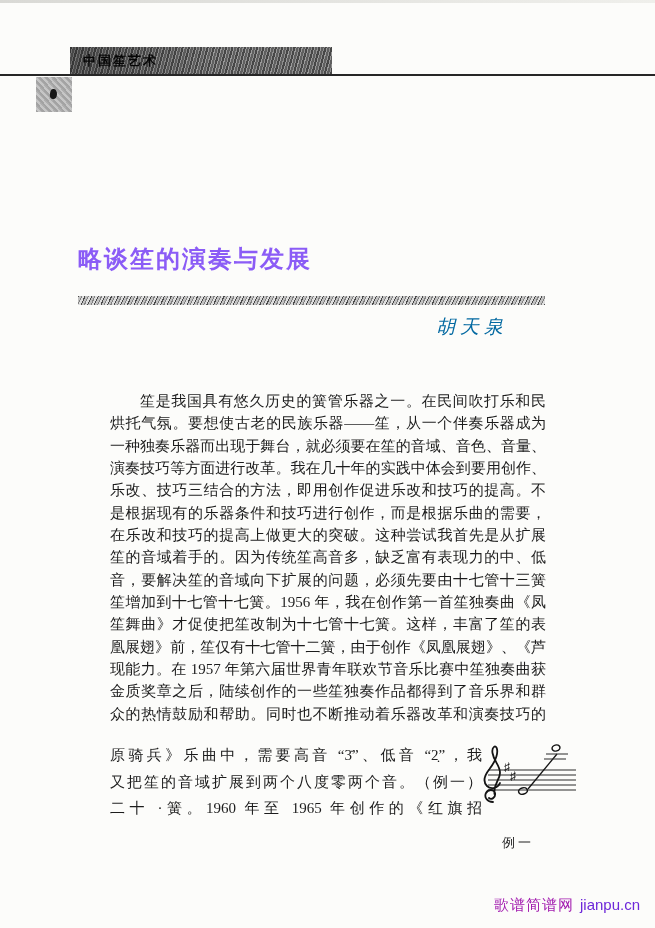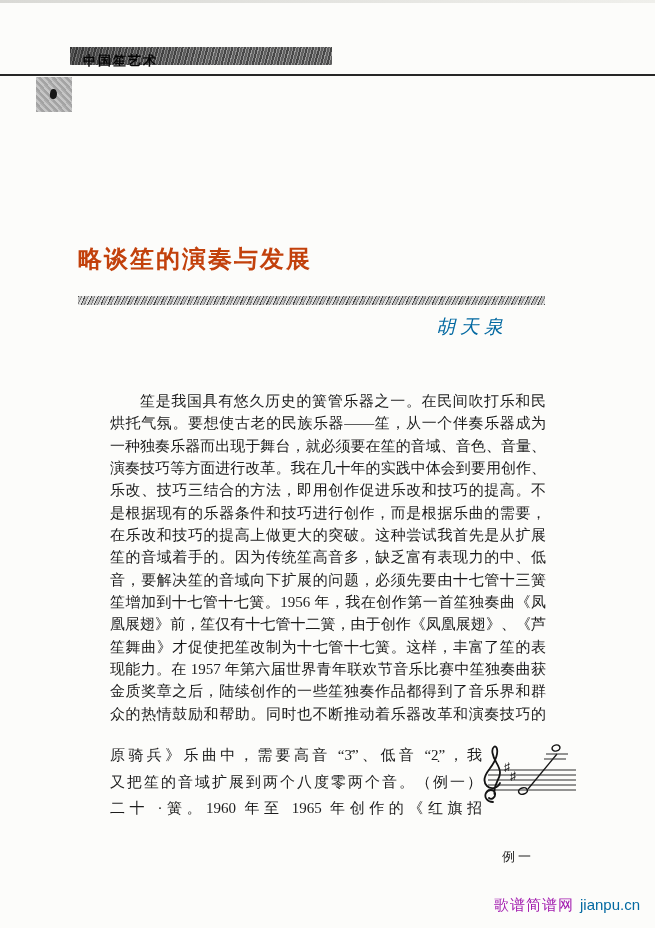--- a/index.html
+++ b/index.html
@@ -11,21 +11,21 @@
     font-family: "Liberation Serif", "DejaVu Serif", serif;
     color: #1c1c1c;
     overflow: hidden;
   }
   .top-edge {
     position: absolute; left: 0; top: 0; width: 655px; height: 3px;
     background: linear-gradient(to right, #d9d9d5, #efefeb);
   }
   
   .header-band {
-    position: absolute; left: 70px; top: 47px; width: 262px; height: 18px;
+    position: absolute; left: 70px; top: 47px; width: 262px; height: 28px;
     background:
       linear-gradient(to right, rgba(15,15,15,0.30), rgba(15,15,15,0) 55%),
       repeating-linear-gradient(105deg, #474747 0 2px, #9a9a9a 2px 3px, #5f5f5f 3px 5px, #8e8e8e 5px 6px);
   }
   .band-label {
     display: inline-block;
     font-family: "Liberation Sans", "DejaVu Sans", sans-serif;
     font-weight: 700; font-size: 13px; line-height: 28px;
     padding-left: 13px; letter-spacing: 2px; color: #060606;
   }
@@ -39,21 +39,21 @@
     background: repeating-linear-gradient(48deg, #a3a3a3 0 2px, #c6c6c6 2px 4px, #aeaeae 4px 5px);
   }
   .tab-mark {
     position: absolute; left: 14px; top: 12px; width: 7px; height: 10px;
     background: #161616; border-radius: 45% 55% 50% 50%;
     transform: rotate(8deg);
   }
   .title {
     position: absolute; left: 78px; top: 243px; margin: 0;
     font-family: "Liberation Sans", "DejaVu Sans", sans-serif;
-    font-size: 24px; font-weight: 700; letter-spacing: 2px; color: #c2410c;
+    font-size: 24px; font-weight: 700; letter-spacing: 2px; color: #8b5cf6;
   }
   .title-hatch {
     position: absolute; left: 78px; top: 296px; width: 467px; height: 9px;
     background: repeating-linear-gradient(115deg, #3a3a3a 0 1px, #bdbdbd 1px 3px, #757575 3px 4px, #dcdcdc 4px 6px);
     opacity: .92;
   }
   .author {
     position: absolute; left: 436px; top: 314px; width: 100px;
     font-size: 19px; font-style: italic; letter-spacing: 5px; color: #0369a1;
   }
@@ -71,30 +71,30 @@
     font-size: 15px; line-height: 26.5px;
     text-align: justify; text-align-last: justify;
   }
   .indent { text-indent: 2em; margin-top: 12px; }
   
   .music-figure {
     position: absolute; left: 478px; top: 740px; width: 130px; margin: 0;
   }
   .music-figure svg { display: block; }
   .music-figure figcaption {
-    margin: 36px 0 0 24px; font-size: 13px; letter-spacing: 3px; color: #222;
+    margin: 22px 0 0 24px; font-size: 13px; letter-spacing: 3px; color: #222;
   }
   
   .watermark {
     position: absolute; left: 494px; top: 896px;
     font-family: "Liberation Sans", "DejaVu Sans", sans-serif;
     font-size: 15px; white-space: nowrap;
   }
   .watermark .name { color: #a21caf; letter-spacing: 1px; }
-  .watermark .url  { color: #0369a1; margin-left: 6px; }
+  .watermark .url  { color: #6d28d9; margin-left: 6px; }
 </style>
 </head>
 <body>
 
 <div class="page">
 
   <div class="top-edge"></div>
 
   <div class="header-band">
     <span class="band-label">中国笙艺术</span>
@@ -116,22 +116,22 @@
     <div class="line indent">笙是我国具有悠久历史的簧管乐器之一。在民间吹打乐和民</div>
     <div class="line">烘托气氛。要想使古老的民族乐器——笙，从一个伴奏乐器成为</div>
     <div class="line">一种独奏乐器而出现于舞台，就必须要在笙的音域、音色、音量、</div>
     <div class="line">演奏技巧等方面进行改革。我在几十年的实践中体会到要用创作、</div>
     <div class="line">乐改、技巧三结合的方法，即用创作促进乐改和技巧的提高。不</div>
     <div class="line">是根据现有的乐器条件和技巧进行创作，而是根据乐曲的需要，</div>
     <div class="line">在乐改和技巧的提高上做更大的突破。这种尝试我首先是从扩展</div>
     <div class="line">笙的音域着手的。因为传统笙高音多，缺乏富有表现力的中、低</div>
     <div class="line">音，要解决笙的音域向下扩展的问题，必须先要由十七管十三簧</div>
     <div class="line">笙增加到十七管十七簧。1956 年，我在创作第一首笙独奏曲《凤</div>
+    <div class="line">笙舞曲》才促使把笙改制为十七管十七簧。这样，丰富了笙的表</div>
     <div class="line">凰展翅》前，笙仅有十七管十二簧，由于创作《凤凰展翅》、《芦</div>
-    <div class="line">笙舞曲》才促使把笙改制为十七管十七簧。这样，丰富了笙的表</div>
     <div class="line">现能力。在 1957 年第六届世界青年联欢节音乐比赛中笙独奏曲获</div>
     <div class="line">金质奖章之后，陆续创作的一些笙独奏作品都得到了音乐界和群</div>
     <div class="line">众的热情鼓励和帮助。同时也不断推动着乐器改革和演奏技巧的</div>
   </div>
 
   <div class="wrapped-lines">
     <div class="line">原骑兵》乐曲中，需要高音 “3̇”、低音 “2̣”，我</div>
     <div class="line">又把笙的音域扩展到两个八度零两个音。（例一）</div>
     <div class="line">二十 ·簧。1960 年至 1965 年创作的《红旗招</div>
   </div>

